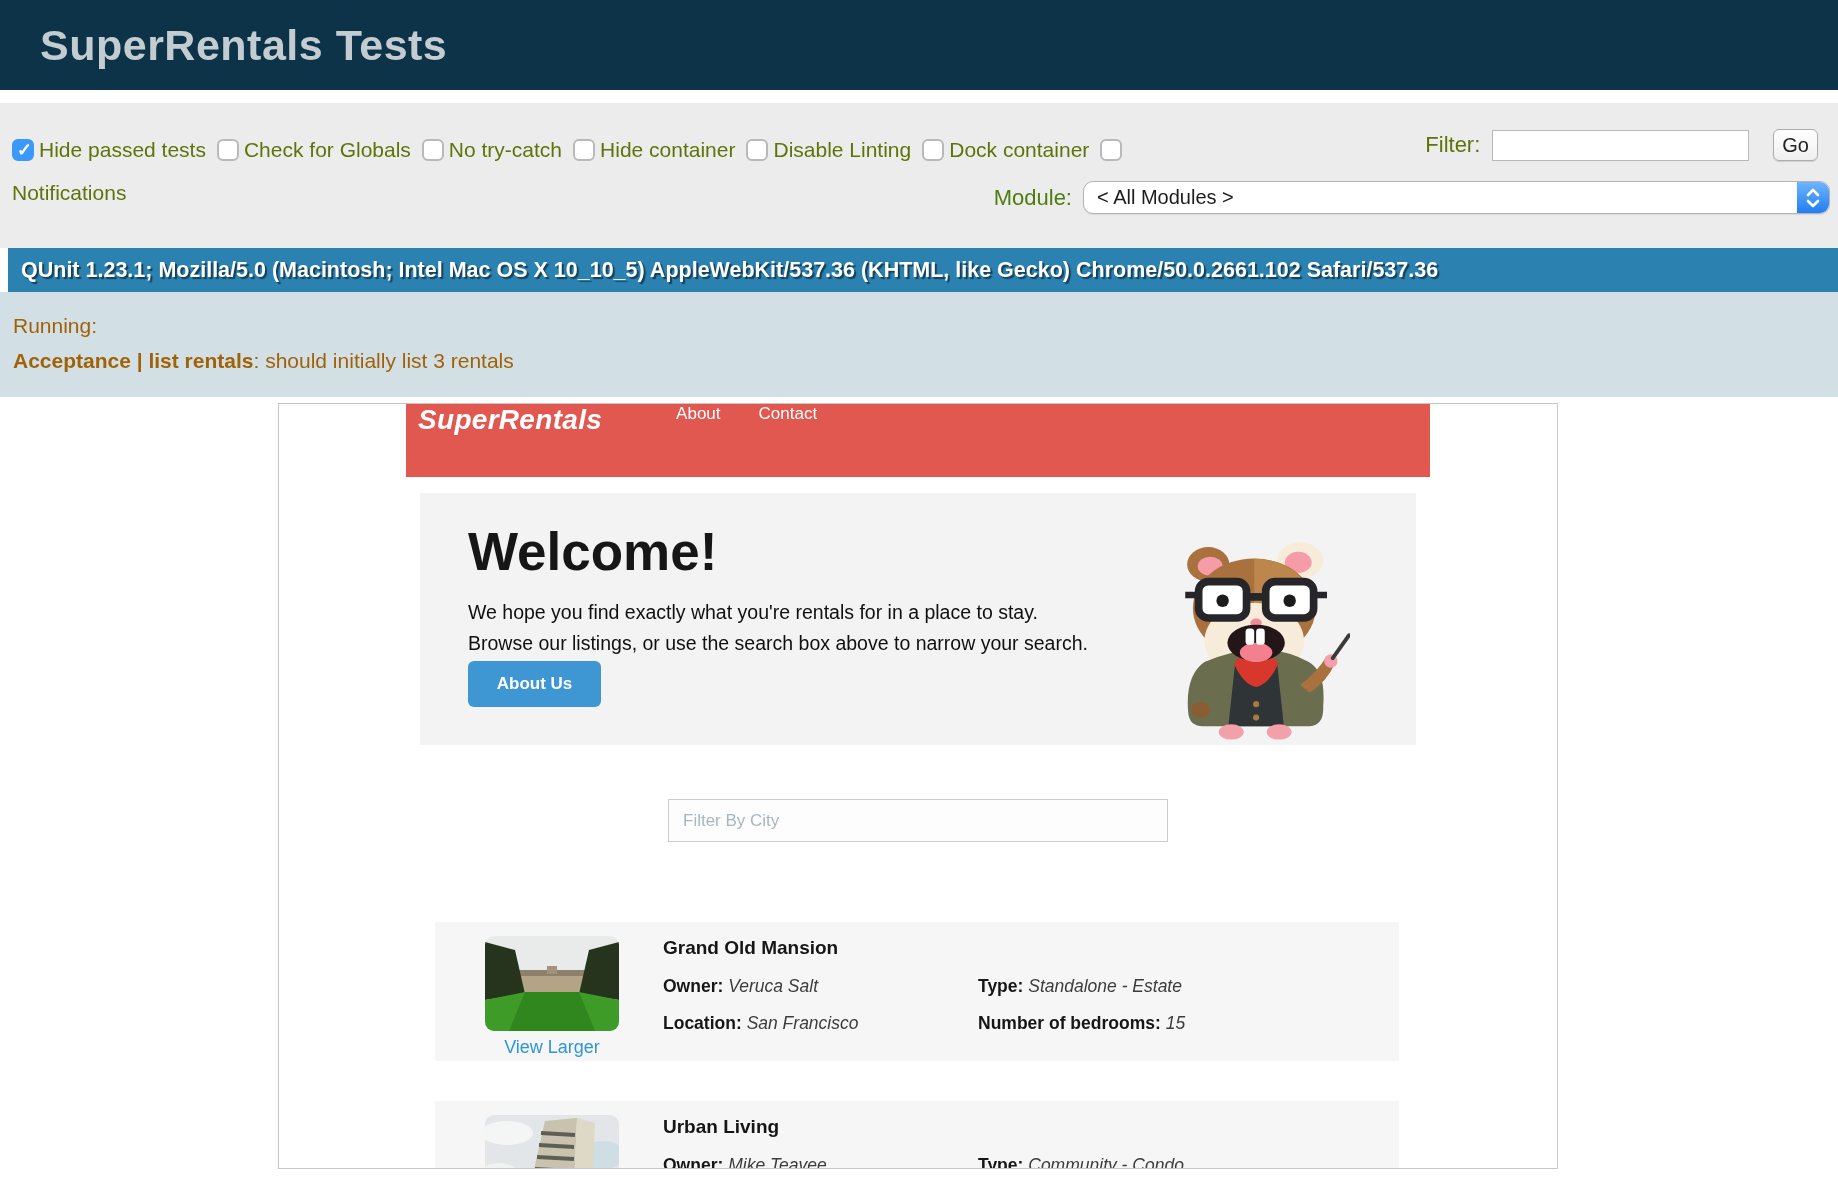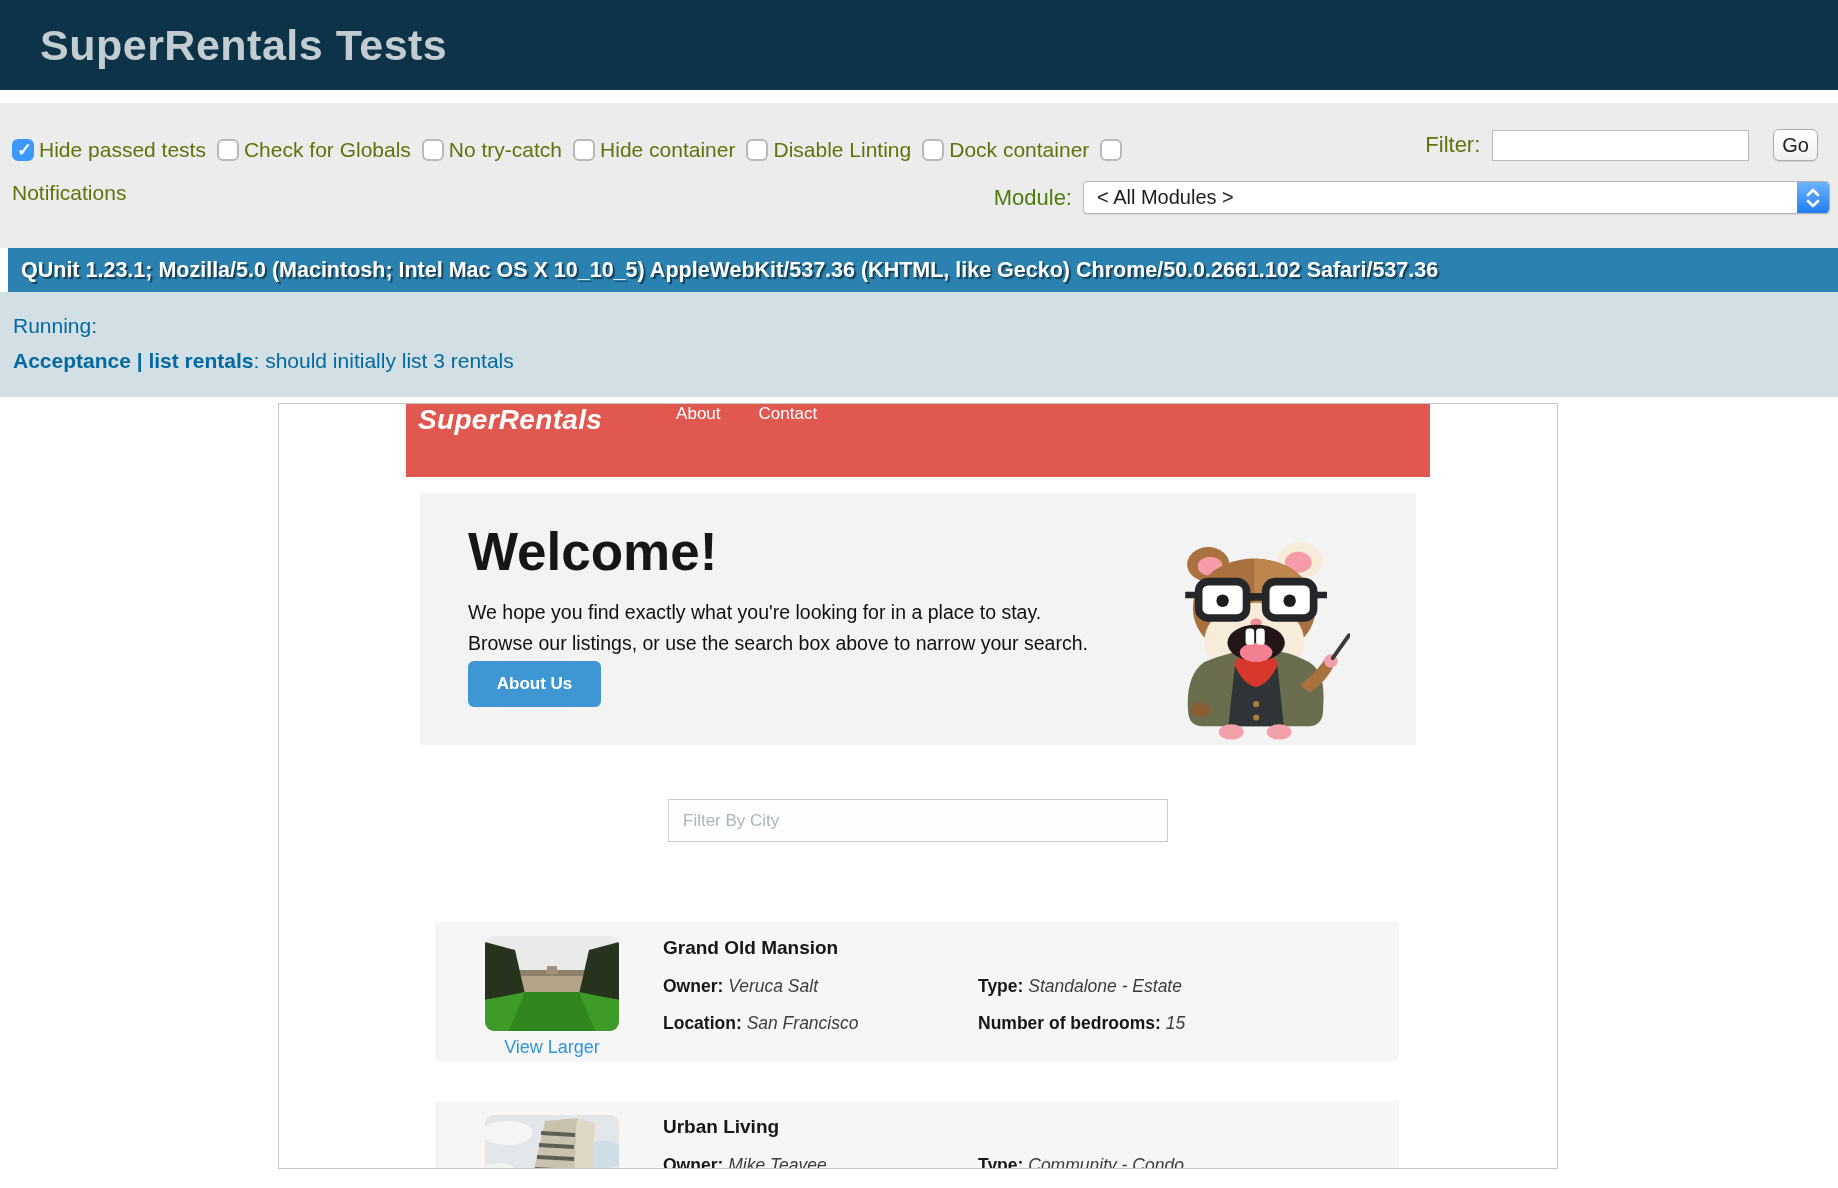--- a/index.html
+++ b/index.html
@@ -28,32 +28,32 @@
   .filter-input { width:257px; height:31px; border:1px solid #b9b9b9; background:#fff;
       font-size:18px; padding:0 6px; }
   .go-btn { margin-left:24px; height:32px; min-width:42px; padding:0 8px;
       background:linear-gradient(#ffffff,#efefef); border:1px solid #adadad; border-radius:6px;
       font-size:20px; color:#222; box-shadow:0 1px 1px rgba(0,0,0,.12); cursor:pointer;
       font-family:"Liberation Sans", sans-serif; }
 
   .module-group { position:absolute; right:8px; top:78px; display:flex; align-items:center; }
   .module-label { color:#4d7c0f; font-size:22px; margin-right:11px; }
   .module-select { width:747px; height:33px; background:#fff; border:1px solid #b4b4b4;
-      border-radius:4px; display:flex; align-items:center; justify-content:space-between;
+      border-radius:10px; display:flex; align-items:center; justify-content:space-between;
       cursor:pointer; overflow:hidden; box-shadow:0 1px 1px rgba(0,0,0,.08); }
   .module-select .sel-text { font-size:20px; color:#1c1c1c; padding-left:13px; }
   .sel-cap { width:32px; height:33px; background:linear-gradient(#70b6fd,#1f7cf2);
       border-radius:0 5px 5px 0; display:flex; align-items:center; justify-content:center; }
 
   #qunit-useragent { left:8px; top:248px; width:1838px; height:44px; background:#2b81af;
       color:#fff; font-size:21.5px; font-weight:700; line-height:44px; padding-left:13px;
       white-space:nowrap; text-shadow:2px 2px 1px rgba(0,0,0,.5); }
 
   #qunit-testresult { left:0; top:292px; width:1838px; height:105px; background:#d2e0e6;
-      color:#0369a1; font-size:21px; padding:22px 0 0 13px; }
+      color:#a16207; font-size:21px; padding:22px 0 0 13px; }
   #qunit-testresult .test-line { margin-top:11px; }
   #qunit-testresult .mod { font-weight:700; }
 
   
   #test-container { left:278px; top:403px; width:1280px; height:766px; background:#fff;
       border:1px solid #c6c6c6; overflow:hidden; }
   #app { position:absolute; left:127px; top:0; width:1024px; height:100%; background:#fff; }
 
   .app-nav { position:absolute; left:0; top:0; width:1024px; height:73px; background:#e0584f;
       display:flex; align-items:flex-start; }
@@ -163,21 +163,21 @@
       <a class="brand">SuperRentals</a>
       <div class="nav-links">
         <a class="nl">About</a>
         <a class="nl">Contact</a>
       </div>
     </div>
 
     <div class="jumbotron">
       <div class="jumbo-h1">Welcome!</div>
       <div class="jumbo-p">
-        <div>We hope you find exactly what you're looking for in a place to stay.</div>
+        <div>We hope you find exactly what you're rentals for in a place to stay.</div>
         <div>Browse our listings, or use the search box above to narrow your search.</div>
       </div>
       <button class="about-btn">About Us</button>
 
       <svg class="tomster" viewBox="0 0 190 210">
         <ellipse cx="42" cy="26" rx="22" ry="18" fill="#a9713d"></ellipse>
         <ellipse cx="44" cy="28" rx="13" ry="10" fill="#f59ca8"></ellipse>
         <ellipse cx="138" cy="22" rx="24" ry="19" fill="#f6ecd9"></ellipse>
         <ellipse cx="136" cy="24" rx="14" ry="11" fill="#f59ca8"></ellipse>
         <ellipse cx="90" cy="72" rx="64" ry="52" fill="#a9713d"></ellipse>

